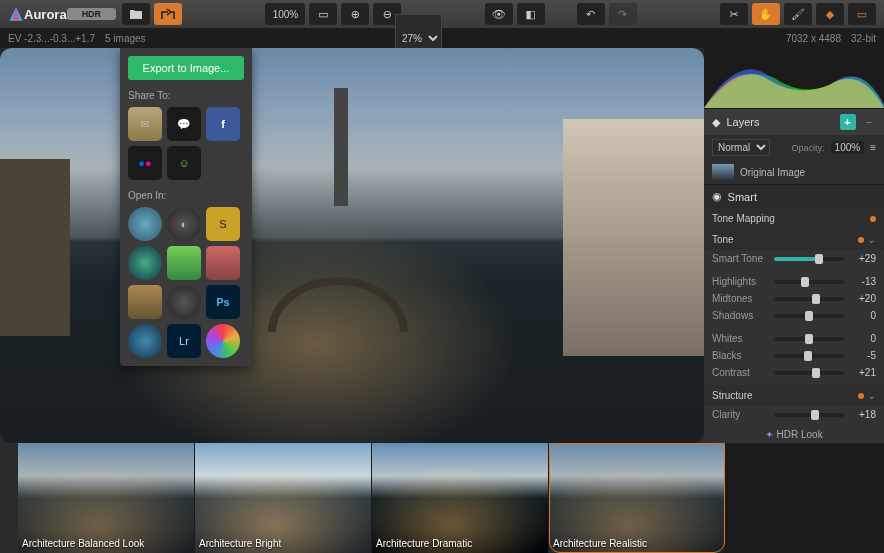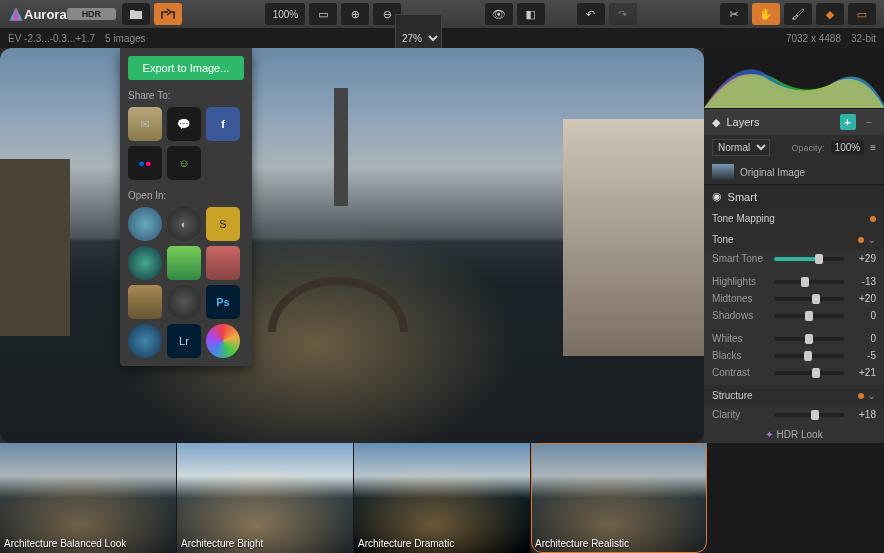--- a/index.html
+++ b/index.html
@@ -62,21 +62,21 @@
 .slider-row { display:flex; align-items:center; padding:3px 8px; gap:6px; font-size:10px; }
 .slider-label { width:56px; text-align:left; color:#999; }
 .slider-track { flex:1; height:4px; background:#222; border-radius:2px; position:relative; }
 .slider-track.accent { background:linear-gradient(to right,#30b4a6 0%,#30b4a6 var(--p,50%),#222 var(--p,50%),#222 100%); }
 .slider-thumb { position:absolute; top:-3px; width:8px; height:10px; background:#ccc; border-radius:2px; transform:translateX(-50%); }
 .slider-val { width:26px; text-align:right; color:#ccc; }
 .orange-dot { width:6px; height:6px; background:#d97a2e; border-radius:50%; margin-left:auto; }
 .sub-header { padding:5px 8px; display:flex; align-items:center; font-size:10px; color:#ccc; background:#2d2d2d; }
 .hdr-look { text-align:center; padding:6px; color:#aaa; font-size:10px; }
 
-.strip { height:110px; display:flex; background:#1a1a1a; overflow:hidden; }
+.strip { height:110px; display:flex; background:#1a1a1a; overflow:hidden;margin-left:18px; }
 .preset-item { flex:0 0 176px; height:100%; position:relative; margin-right:1px; cursor:pointer; }
 .preset-item.sel { outline:1px solid #d97a2e; outline-offset:-1px;border-radius:11px; }
 .preset-bg { width:100%; height:100%; background:
   radial-gradient(ellipse 100px 60px at 45% 75%, rgba(255,200,120,0.35), transparent),
   linear-gradient(to bottom, #6a8aa8 0%, #aab4b8 30%, #2a3438 50%, #1a1e22 100%);
 }
 .preset-label { position:absolute; left:4px; bottom:4px; color:#fff; font-size:10px; text-shadow:0 1px 2px #000; }
 </style>
 </head>
 <body>

